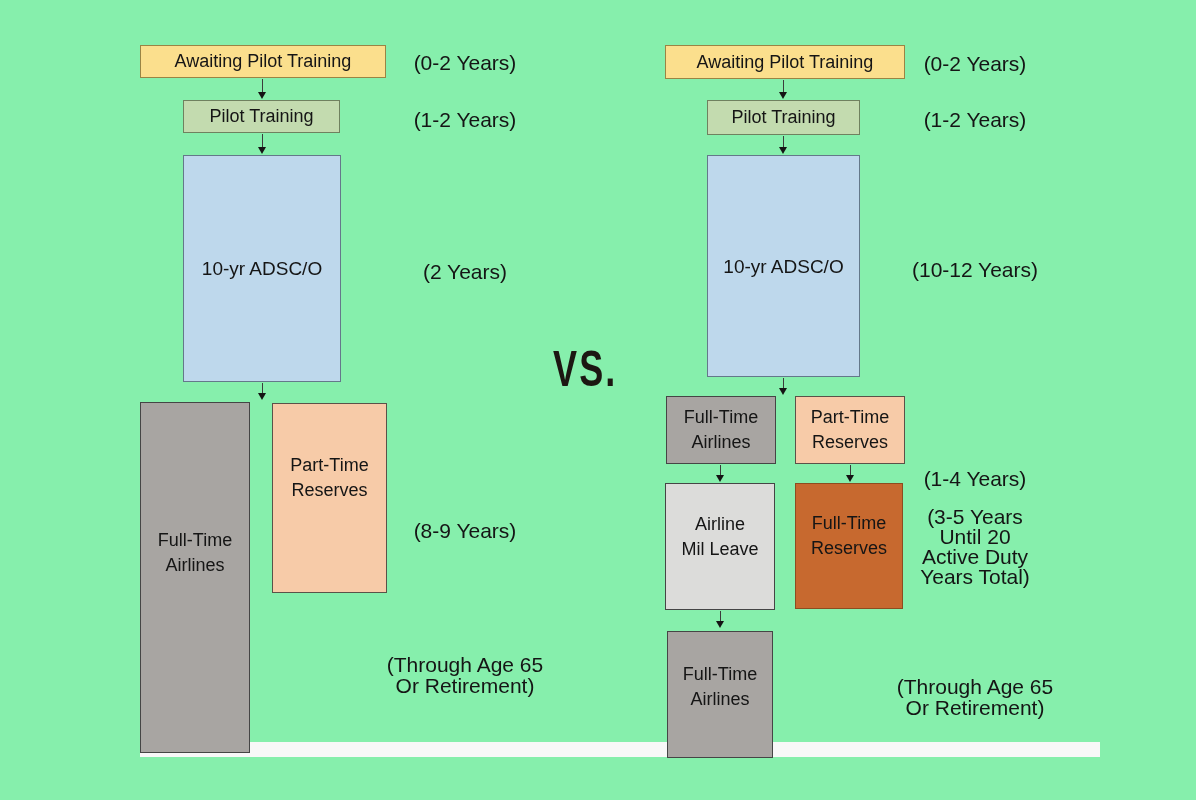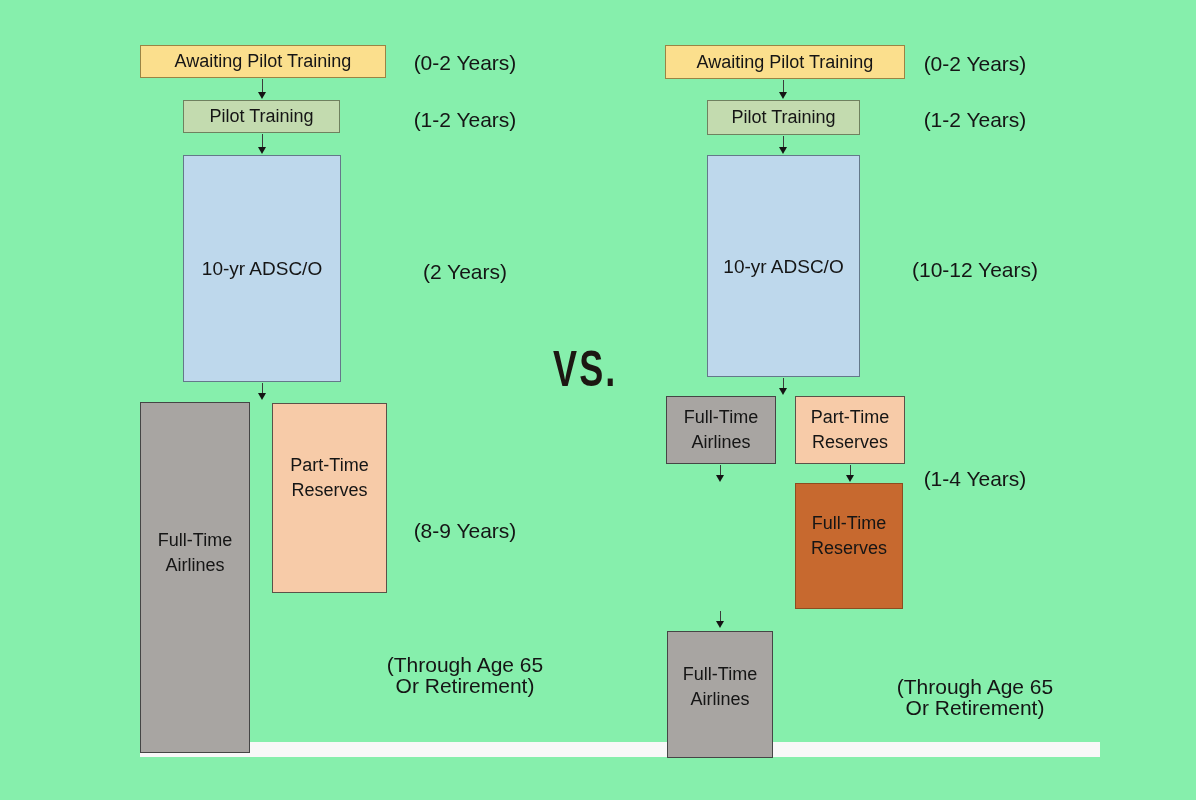--- a/index.html
+++ b/index.html
@@ -136,29 +136,35 @@
 
   <div class="vs">VS.</div>
 
   <div class="box rb1">Awaiting Pilot Training</div>
   <div class="box rb2">Pilot Training</div>
   <div class="box rb3">10-yr ADSC/O</div>
   <div class="box rb4">Full-Time
 Airlines</div>
   <div class="box rb5">Part-Time
 Reserves</div>
+  <div class="box rb6">Airline
+Mil Leave</div>
   <div class="box rb7">Full-Time
 Reserves</div>
   <div class="box rb8">Full-Time
 Airlines</div>
 
   <div class="note note-r rn1">(0-2 Years)</div>
   <div class="note note-r rn2">(1-2 Years)</div>
   <div class="note note-r rn3">(10-12 Years)</div>
   <div class="note note-r rn4">(1-4 Years)</div>
+  <div class="note note-r rn5">(3-5 Years
+Until 20
+Active Duty
+Years Total)</div>
   <div class="note note-r rn6">(Through Age 65
 Or Retirement)</div>
 
   <div class="arrow a-r1"></div>
   <div class="arrow a-r2"></div>
   <div class="arrow a-r3"></div>
   <div class="arrow a-r4"></div>
   <div class="arrow a-r5"></div>
   <div class="arrow a-r6"></div>
 

